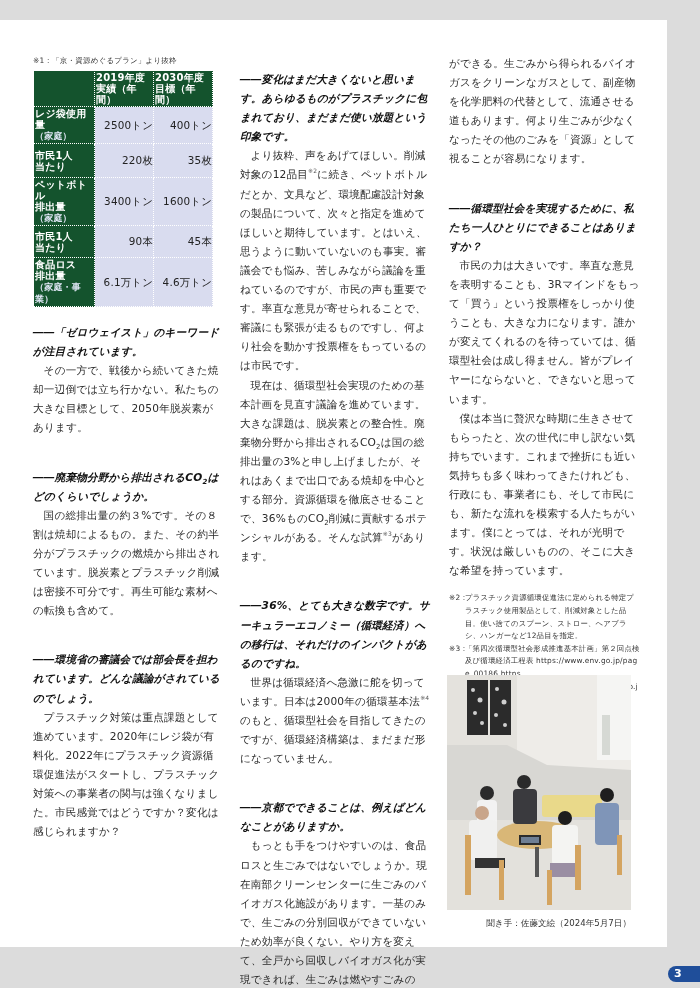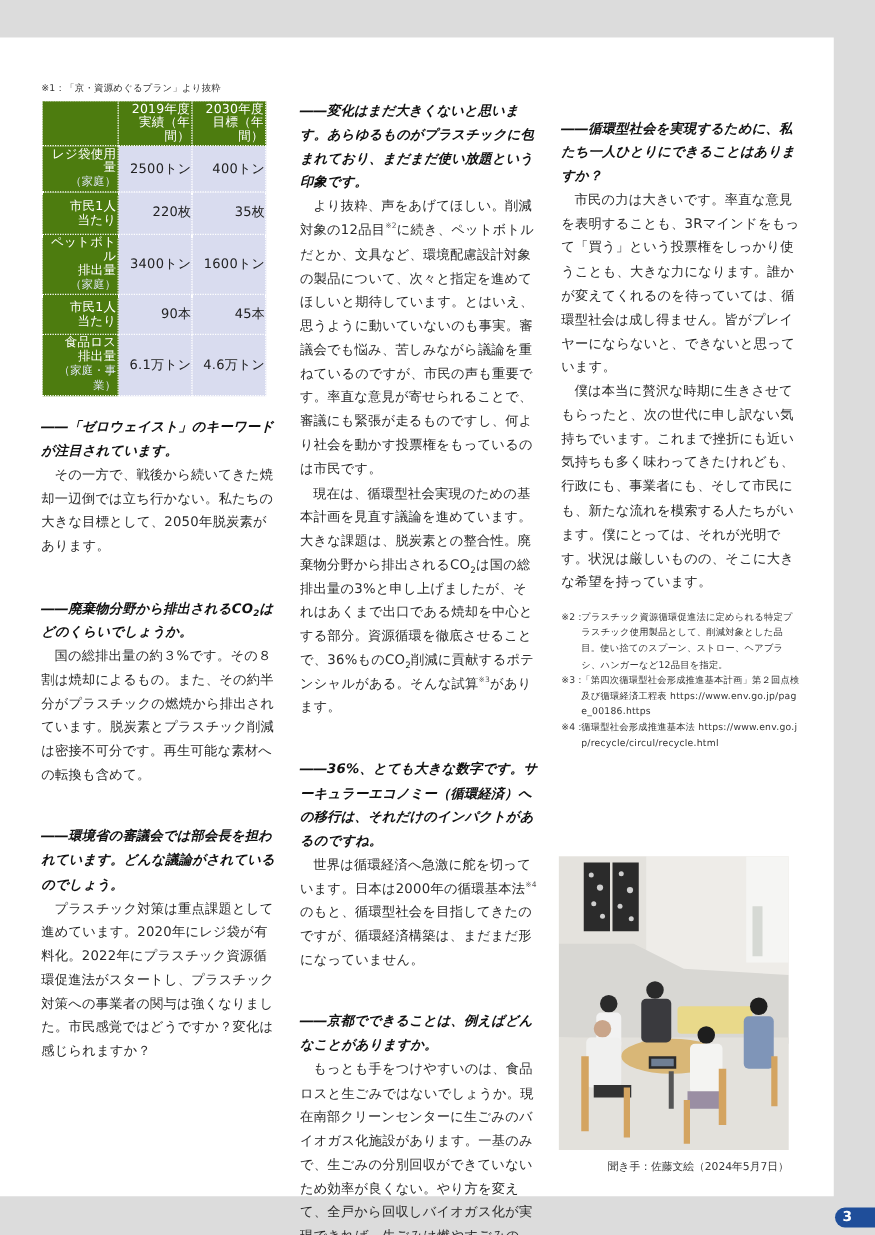--- a/index.html
+++ b/index.html
@@ -1,31 +1,31 @@
 <!DOCTYPE html>
 <html><head>
 <meta charset="utf-8">
 <style>
   * { box-sizing: border-box; margin: 0; padding: 0; }
   html, body { width: 700px; height: 988px; overflow: hidden; }
   body { background: #dcdcdc; position: relative; font-family: "DejaVu Sans", "Liberation Sans", sans-serif; color: #2a2a2a; }
-  .page { position: absolute; left: 0; top: 30px; width: 667px; height: 927px; background: #ffffff; }
+  .page { position: absolute; left: 0; top: 20px; width: 667px; height: 927px; background: #ffffff; }
   .col { position: absolute; top: 36px; font-size: 10.6px; line-height: 19.1px; letter-spacing: 0.2px; }
   .col1 { left: 33px; width: 190px; }
   .col2 { left: 240px; width: 192px; top: 34px; }
   .col3 { left: 449px; width: 192px; top: 34px; }
   .q { font-weight: bold; color: #111; margin-top: 16px; font-style: italic; }
   .p { text-indent: 1em; }
   .gap { height: 14px; }
   sup { font-size: 6px; vertical-align: super; line-height: 0; color: #555; }
   sub { font-size: 7px; vertical-align: sub; line-height: 0; }
 
   .tbl-caption { font-size: 7.5px; line-height: 10px; color: #333; margin-bottom: 4px; }
   table.t { border-collapse: collapse; width: 180px; font-size: 9.6px; line-height: 11px; }
-  table.t th { background: #4d7c0f; color: #fff; font-weight: normal; text-align: right; padding: 1px 1px; border: 1px dotted #fff; }
+  table.t th { background: #14532d; color: #fff; font-weight: bold; text-align: left; padding: 1px 1px; border: 1px dotted #fff; }
   table.t th.head { height: 28px; font-size: 10px; }
   table.t td { background: #d9dcef; color: #222; text-align: right; border: 1px dotted #ffffff; font-size: 10.4px; }
   table.t th.row { width: 61px; font-size: 10px; line-height: 11px; }
   table.t th.row .sm { font-size: 9px; color: #dfe6f5; }
   .tbl-wrap { margin-bottom: 6px; }
 
   .notes { margin-top: 12px; font-size: 7.4px; line-height: 12.6px; color: #333; }
   .note { display: flex; }
   .note .mk { width: 16px; flex: none; }
   .note .tx { flex: 1; }
@@ -95,20 +95,21 @@
     <div class="p"><span>現在は、循環型社会実現のための基本計画を見直す議論を進めています。大きな課題は、脱炭素との整合性。廃棄物分野から排出されるCO</span><sub>2</sub><span>は国の総排出量の3%と申し上げましたが、それはあくまで出口である焼却を中心とする部分。資源循環を徹底させることで、36%ものCO</span><sub>2</sub><span>削減に貢献するポテンシャルがある。そんな試算</span><sup>※3</sup><span>があります。</span></div>
     <div class="gap"></div>
     <div class="q">――36%、とても大きな数字です。サーキュラーエコノミー（循環経済）への移行は、それだけのインパクトがあるのですね。</div>
     <div class="p"><span>世界は循環経済へ急激に舵を切っています。日本は2000年の循環基本法</span><sup>※4</sup><span>のもと、循環型社会を目指してきたのですが、循環経済構築は、まだまだ形になっていません。</span></div>
     <div class="gap"></div>
     <div class="q">――京都でできることは、例えばどんなことがありますか。</div>
     <div class="p">もっとも手をつけやすいのは、食品ロスと生ごみではないでしょうか。現在南部クリーンセンターに生ごみのバイオガス化施設があります。一基のみで、生ごみの分別回収ができていないため効率が良くない。やり方を変えて、全戸から回収しバイオガス化が実現できれば、生ごみは燃やすごみの40%ですから、ごみ量は相当減ります。さらに燃やすごみの水分が減るため、焼却からより多くのエネルギーを得ること</div>
   </div>
 
   <div class="col col3">
+    <div>ができる。生ごみから得られるバイオガスをクリーンなガスとして、副産物を化学肥料の代替として、流通させる道もあります。何より生ごみが少なくなったその他のごみを「資源」として視ることが容易になります。</div>
     <div class="gap"></div>
     <div class="q">――循環型社会を実現するために、私たち一人ひとりにできることはありますか？</div>
     <div class="p">市民の力は大きいです。率直な意見を表明することも、3Rマインドをもって「買う」という投票権をしっかり使うことも、大きな力になります。誰かが変えてくれるのを待っていては、循環型社会は成し得ません。皆がプレイヤーにならないと、できないと思っています。</div>
     <div class="p">僕は本当に贅沢な時期に生きさせてもらったと、次の世代に申し訳ない気持ちでいます。これまで挫折にも近い気持ちも多く味わってきたけれども、行政にも、事業者にも、そして市民にも、新たな流れを模索する人たちがいます。僕にとっては、それが光明です。状況は厳しいものの、そこに大きな希望を持っています。</div>
 
     <div class="notes">
       <div class="note">
         <span class="mk">※2：</span>
         <span class="tx">プラスチック資源循環促進法に定められる特定プラスチック使用製品として、削減対象とした品目。使い捨てのスプーン、ストロー、ヘアブラシ、ハンガーなど12品目を指定。</span>
       </div>

